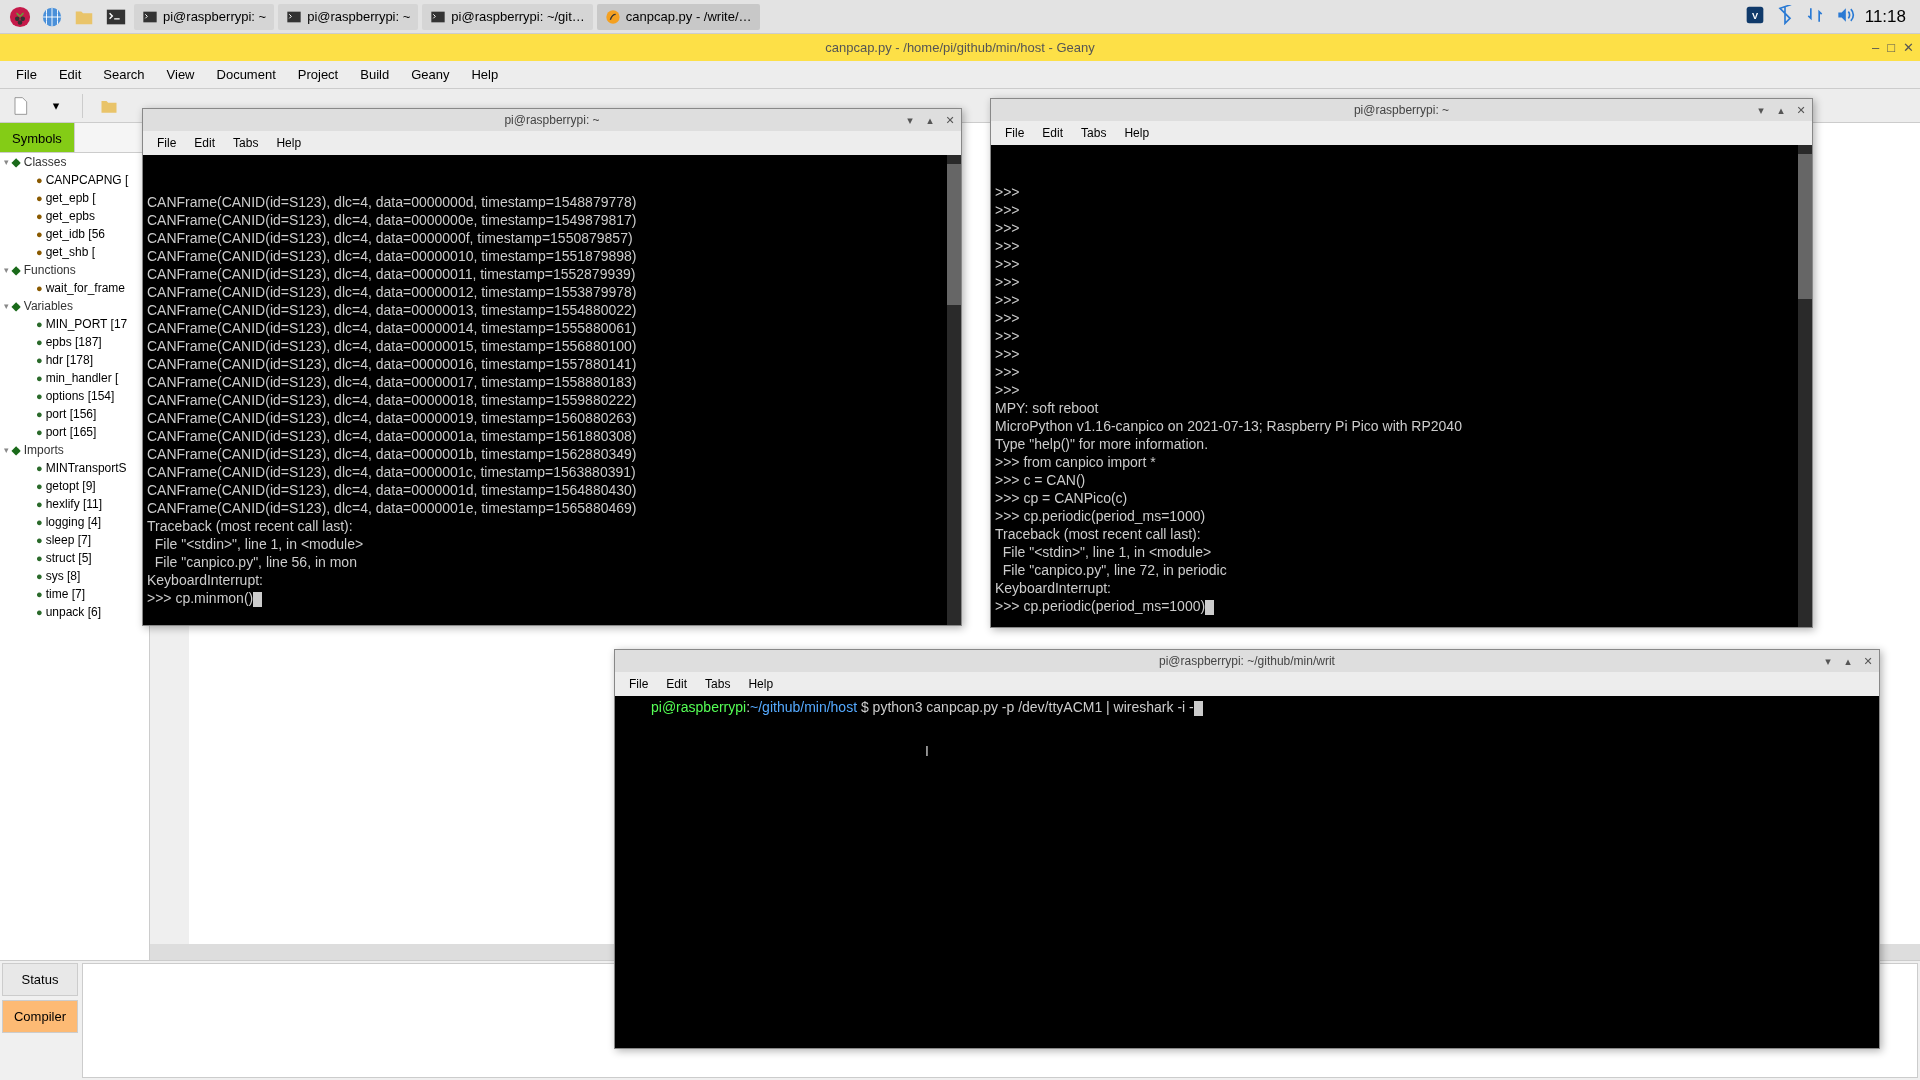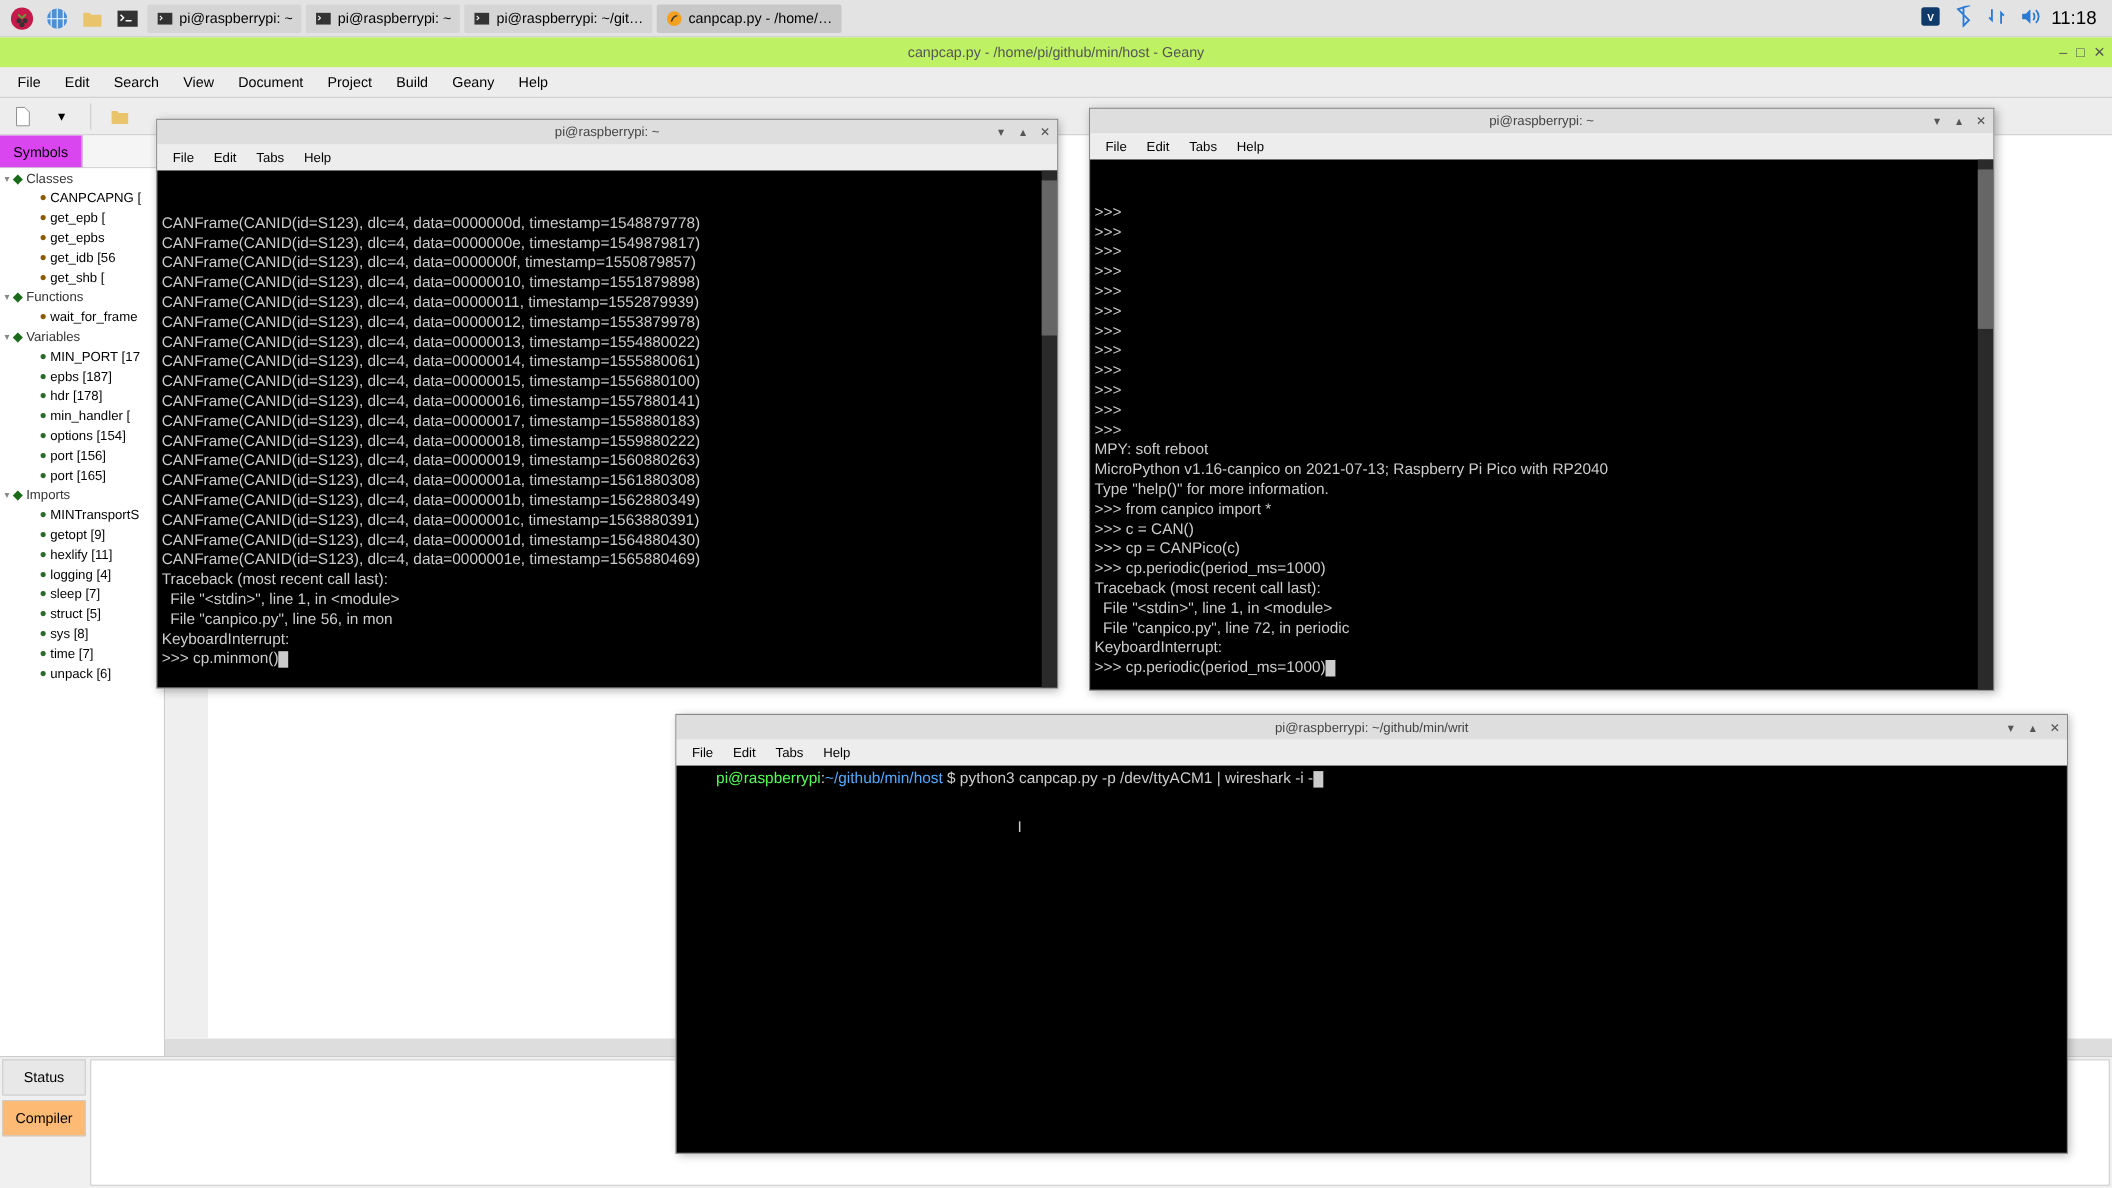--- a/index.html
+++ b/index.html
@@ -12,32 +12,32 @@
 .task-item { height: 26px; padding: 0 8px; margin: 0 2px; display: flex; align-items: center; background: #d5d5d5; border-radius: 2px; font-size: 13px; max-width: 195px; overflow: hidden; white-space: nowrap; }
 .task-item.active { background: #c8c8c8; }
 .task-item-icon { width: 16px; height: 16px; margin-right: 5px; flex-shrink: 0; }
 .taskbar-spacer { flex: 1; }
 .taskbar-right { display: flex; align-items: center; gap: 10px; padding-right: 10px; }
 .taskbar-right svg { width: 20px; height: 20px; }
 .clock { font-size: 17px; }
 
 
 .geany { position: absolute; top: 34px; left: 0; right: 0; bottom: 0; background: #f0f0f0; display: flex; flex-direction: column; }
-.geany-title { height: 27px; background: #bef264; display: flex; align-items: center; justify-content: center; font-size: 13px; color: #555; position: relative; }
+.geany-title { height: 27px; background: #fde047; display: flex; align-items: center; justify-content: center; font-size: 13px; color: #555; position: relative; }
 .geany-title-ctrls { position: absolute; right: 6px; display: flex; gap: 8px; }
 .geany-menu { height: 28px; display: flex; align-items: center; padding: 0 6px; gap: 2px; background: #ededed; border-bottom: 1px solid #ccc; }
 .geany-menu-item { padding: 4px 10px; }
 .geany-toolbar { height: 34px; background: #ededed; border-bottom: 1px solid #ccc; display: flex; align-items: center; padding: 0 6px; gap: 8px; }
 .toolbar-btn { width: 28px; height: 28px; display: flex; align-items: center; justify-content: center; }
 .toolbar-sep { width: 1px; height: 24px; background: #ccc; margin: 0 4px; }
 
 .geany-body { flex: 1; display: flex; overflow: hidden; }
 .sidebar { width: 150px; background: #f5f5f5; border-right: 1px solid #ccc; display: flex; flex-direction: column; }
 .sidebar-tabs { height: 30px; display: flex; border-bottom: 1px solid #ccc; }
-.sidebar-tab { padding: 8px 12px; font-size: 13px; background: #d946ef; border-right: 1px solid #ccc; }
+.sidebar-tab { padding: 8px 12px; font-size: 13px; background: #84cc16; border-right: 1px solid #ccc; }
 .tree { flex: 1; overflow: auto; font-size: 12px; background: #fff; }
 .tree-item { padding: 2px 4px 2px 14px; white-space: nowrap; display: flex; align-items: center; gap: 3px; }
 .tree-item.sec { padding-left: 4px; font-weight: normal; color: #333; }
 .tree-item.leaf { padding-left: 36px; }
 .tree-bullet { color: #888; font-size: 9px; }
 .tree-icon-fn { color: #8a5a00; font-size: 11px; }
 .tree-icon-var { color: #2a6a2a; font-size: 11px; }
 
 .editor-area { flex: 1; display: flex; flex-direction: column; position: relative; }
 .editor-scroll { flex: 1; display: flex; background: #fff; font-family: monospace; font-size: 14px; overflow: auto; position: relative; }
@@ -121,21 +121,21 @@
         <rect x="2" y="4" width="20" height="16" fill="#333"></rect>
         <path d="M5 8l3 3-3 3" stroke="#fff" stroke-width="1.5" fill="none"></path>
       </svg>
     <span>pi@raspberrypi: ~/git…</span>
   </div>
   <div class="task-item active">
     <svg class="task-item-icon" viewBox="0 0 24 24">
         <circle cx="12" cy="12" r="10" fill="#f4a020"></circle>
         <path d="M8 16c2-6 6-8 8-8" stroke="#333" stroke-width="2" fill="none"></path>
       </svg>
-    <span>canpcap.py - /home/…</span>
+    <span>canpcap.py - /write/…</span>
   </div>
   <div class="taskbar-spacer"></div>
   <div class="taskbar-right">
     <div><svg viewBox="0 0 24 24">
           <rect x="2" y="2" width="20" height="20" rx="3" fill="#103a6a"></rect>
           <text x="12" y="17" text-anchor="middle" fill="#fff" font-size="11" font-weight="bold">V</text>
         </svg></div>
     <div><svg viewBox="0 0 24 24" fill="none" stroke="#2a7ad4" stroke-width="2">
           <path d="M12 2v20l6-6-12-12 12-4-6-6"></path>
         </svg></div>

